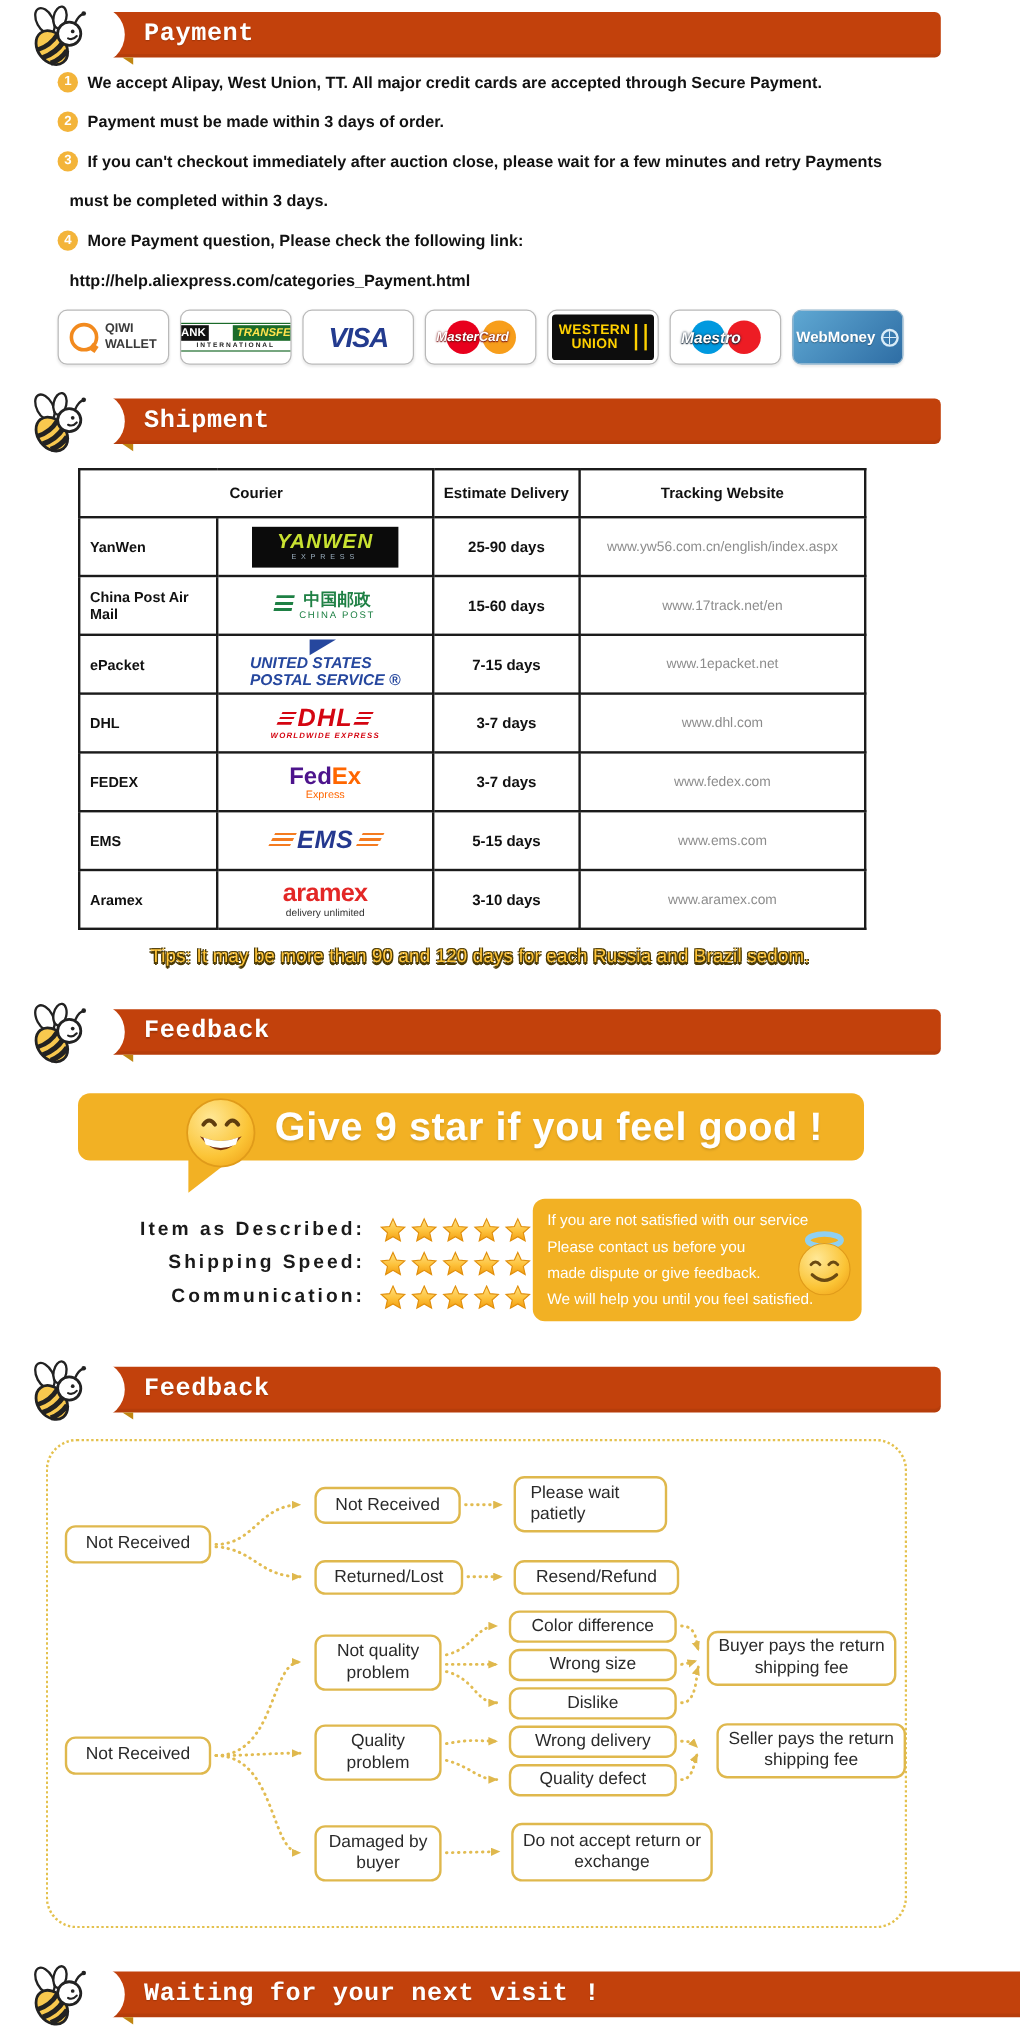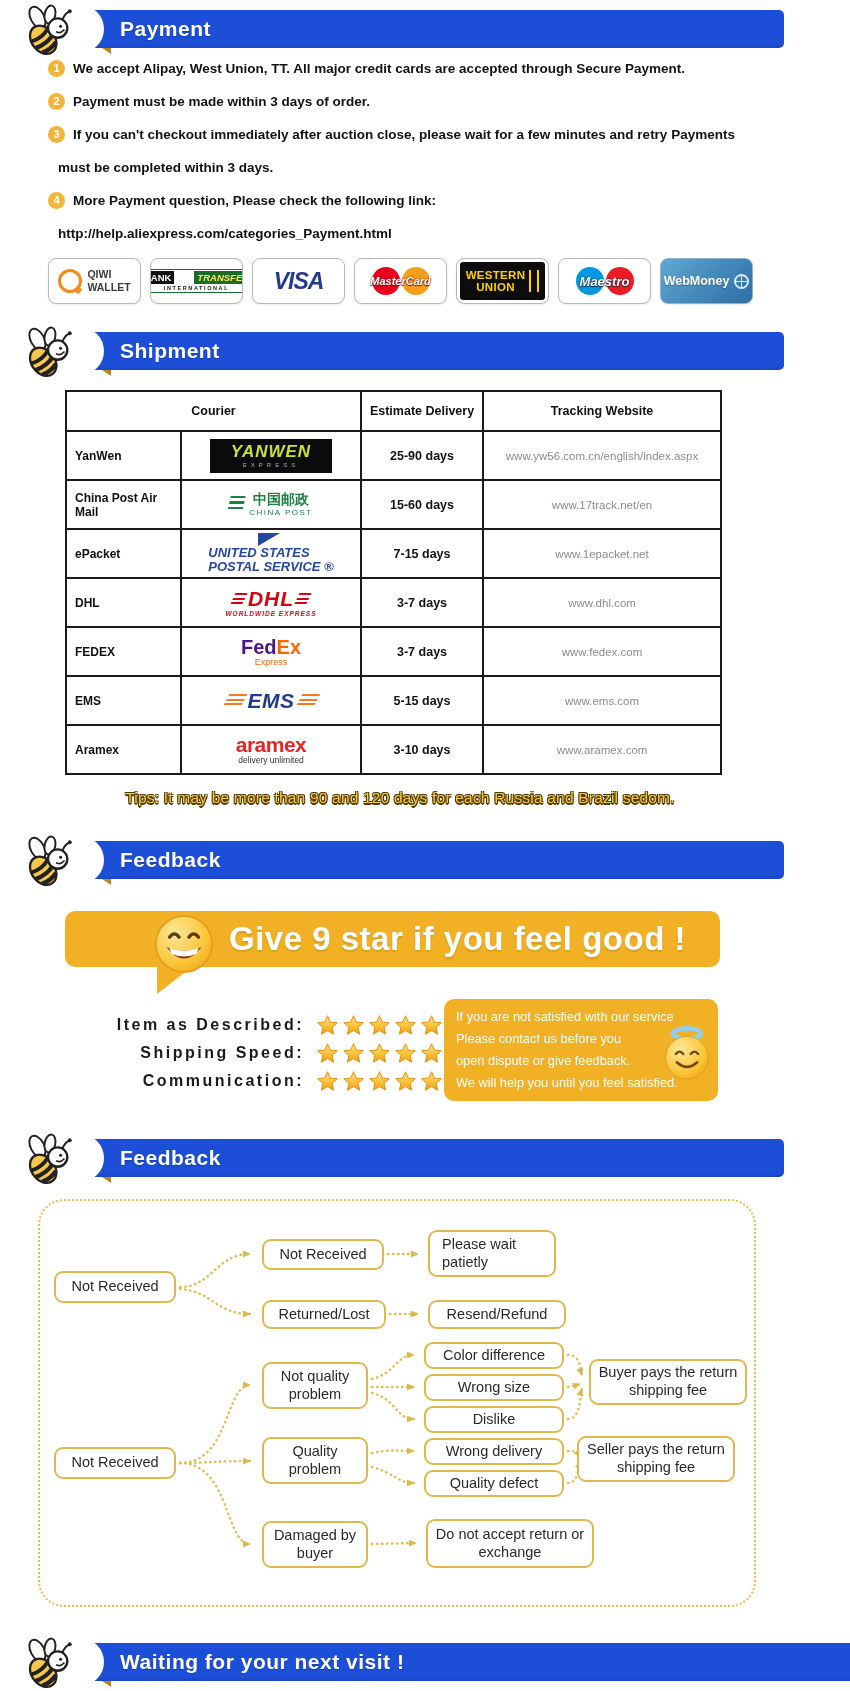--- a/index.html
+++ b/index.html
@@ -1,21 +1,21 @@
 <!DOCTYPE html>
 <html><head>
 <meta charset="utf-8">
 <style>
   html,body{margin:0;padding:0;background:#fff;}
   body{width:850px;min-height:1691px;font-family:"Liberation Sans",sans-serif;color:#111;position:relative;overflow:hidden;}
 
   
   .sec{position:relative;height:46px;}
-  .sec .bar{position:absolute;left:72px;right:66px;top:4px;height:38px;background:#1d4ed8;
-            border-radius:19px 5px 5px 19px;box-shadow:inset 0 -3px 0 rgba(0,0,0,.06);}
+  .sec .bar{position:absolute;left:72px;right:66px;top:4px;height:38px;background:#c2410c;
+            border-radius:19px 5px 5px 19px;box-shadow:inset 0 -3px 0 rgba(0,0,0,.06);font-family:Liberation Mono, monospace;}
   .sec.full .bar{right:0;border-radius:19px 0 0 19px;}
   .sec .bar::after{content:'';position:absolute;left:30px;bottom:-6px;width:0;height:0;
             border-top:6px solid #C08612;border-left:9px solid transparent;}
   .sec .notch{position:absolute;left:-16px;top:-5px;width:48px;height:48px;background:#fff;border-radius:50%;}
   .sec .sec-title{position:absolute;left:48px;top:50%;transform:translateY(-50%);
             color:#fff;font-size:21px;font-weight:bold;letter-spacing:.5px;text-shadow:0 1px 1px rgba(0,0,0,.18);white-space:nowrap;}
   .sec .bee{position:absolute;left:18px;top:-3px;width:62px;height:56px;z-index:3;}
 
   
   .pay-list{margin:8px 0 0 48px;}
@@ -34,21 +34,21 @@
   .qiwi-text span{display:block;font-size:10.5px;font-weight:bold;color:#3a3a3a;line-height:1.2;}
   .bt-box{border:1px solid #1b6b2a;padding:1px 2px;text-align:center;}
   .bt-top{display:flex;justify-content:center;gap:20px;}
   .bt-bank{background:#111;color:#fff;font-size:9.5px;font-weight:bold;padding:1px 3px;}
   .bt-transfer{background:#1b6b2a;color:#ffe34d;font-size:9.5px;font-weight:bold;font-style:italic;padding:1px 3px;}
   .bt-int{display:block;font-size:5.5px;letter-spacing:1.6px;color:#222;margin-top:1px;font-weight:bold;}
   .visa-text{font-size:23px;font-weight:bold;font-style:italic;color:#233B8F;letter-spacing:-1px;}
   .mc-wrap{position:relative;width:74px;height:38px;}
   .mc-c1{position:absolute;left:8px;top:5px;width:28px;height:28px;border-radius:50%;background:#E8001D;}
   .mc-c2{position:absolute;right:8px;top:5px;width:28px;height:28px;border-radius:50%;background:#F79E1B;}
-  .mc-text{position:absolute;left:0;right:0;top:50%;transform:translateY(-50%);text-align:center;color:#fff;
+  .mc-text{position:absolute;left:0;right:0;top:50%;transform:translateY(-50%);text-align:left;color:#fff;
            font-size:11px;font-weight:bold;font-style:italic;text-shadow:0 0 2px #7a1010,0 1px 1px #7a1010;}
   .mc-text.maestro{font-size:13px;text-shadow:0 0 2px #123,0 1px 1px #123;}
   .ms-c1{background:#0099DF;}
   .ms-c2{background:#ED1C24;}
   .wu-box{width:85px;height:38px;background:#0d0d0d;border-radius:3px;display:flex;align-items:center;justify-content:center;gap:4px;}
   .wu-text span{display:block;color:#FFD100;font-weight:bold;font-size:11.5px;line-height:1.05;text-align:center;letter-spacing:.3px;}
   .wu-bars{width:6px;height:22px;border-left:2.5px solid #FFD100;border-right:2.5px solid #FFD100;}
   .card.wm{background:linear-gradient(135deg,#5FA8D3,#2E6DA4);border-color:#8fb3cc;}
   .wm-text{color:#fff;font-weight:bold;font-size:12.5px;margin-right:5px;text-shadow:0 1px 1px rgba(0,0,0,.3);}
   .wm-globe{width:15px;height:15px;border:2px solid #d9ecf8;border-radius:50%;box-sizing:border-box;
@@ -441,21 +441,21 @@
           <svg class="star">
             <use href="#star-def"></use>
           </svg>
       </span>
       <span class="rate-score">5</span>
     </div>
   </div>
   <div class="notice">
     <span class="nline">If you are not satisfied with our service</span>
     <span class="nline">Please contact us before you</span>
-    <span class="nline">open dispute or give feedback.</span>
+    <span class="nline">made dispute or give feedback.</span>
     <span class="nline">We will help you until you feel satisfied.</span>
     <svg class="angel" viewBox="0 0 56 60">
       <ellipse cx="28" cy="9" rx="15" ry="5.5" fill="none" stroke="#8FD0F2" stroke-width="5"></ellipse>
       <circle cx="28" cy="35" r="23" fill="url(#smg)" stroke="#E09B1A" stroke-width="1"></circle>
       <path d="M16 31 q4 -5 8 0" stroke="#6b4a12" stroke-width="2.6" fill="none" stroke-linecap="round"></path>
       <path d="M32 31 q4 -5 8 0" stroke="#6b4a12" stroke-width="2.6" fill="none" stroke-linecap="round"></path>
       <path d="M17 40 q11 10 22 0" stroke="#6b4a12" stroke-width="2.8" fill="none" stroke-linecap="round"></path>
     </svg>
   </div>
 </div>
@@ -500,21 +500,21 @@
   <div class="fbox" style="left:388px;top:99px;width:138px;height:29px">Resend/Refund</div>
   <div class="fbox" style="left:384px;top:141px;width:140px;height:27px">Color difference</div>
   <div class="fbox" style="left:222px;top:161px;width:106px;height:47px">Not quality problem</div>
   <div class="fbox" style="left:384px;top:173px;width:140px;height:27px">Wrong size</div>
   <div class="fbox" style="left:384px;top:205px;width:140px;height:27px">Dislike</div>
   <div class="fbox" style="left:549px;top:158px;width:158px;height:46px">Buyer pays the return shipping fee</div>
   <div class="fbox" style="left:384px;top:237px;width:140px;height:27px">Wrong delivery</div>
   <div class="fbox" style="left:14px;top:246px;width:122px;height:32px">Not Received</div>
   <div class="fbox" style="left:222px;top:236px;width:106px;height:47px">Quality problem</div>
   <div class="fbox" style="left:384px;top:269px;width:140px;height:27px">Quality defect</div>
-  <div class="fbox" style="left:537px;top:235px;width:158px;height:46px">Seller pays the return shipping fee</div>
+  <div class="fbox" style="left:557px;top:235px;width:158px;height:46px">Seller pays the return shipping fee</div>
   <div class="fbox" style="left:222px;top:320px;width:106px;height:47px">Damaged by buyer</div>
   <div class="fbox" style="left:386px;top:318px;width:168px;height:49px">Do not accept return or exchange</div>
 </div>
 
 <div class="sec full" style="margin-top:32px">
   <div class="bar">
     <span class="notch"></span>
     <span class="sec-title">Waiting for your next visit !</span>
   </div>
   <svg class="bee" viewBox="0 0 64 58">

